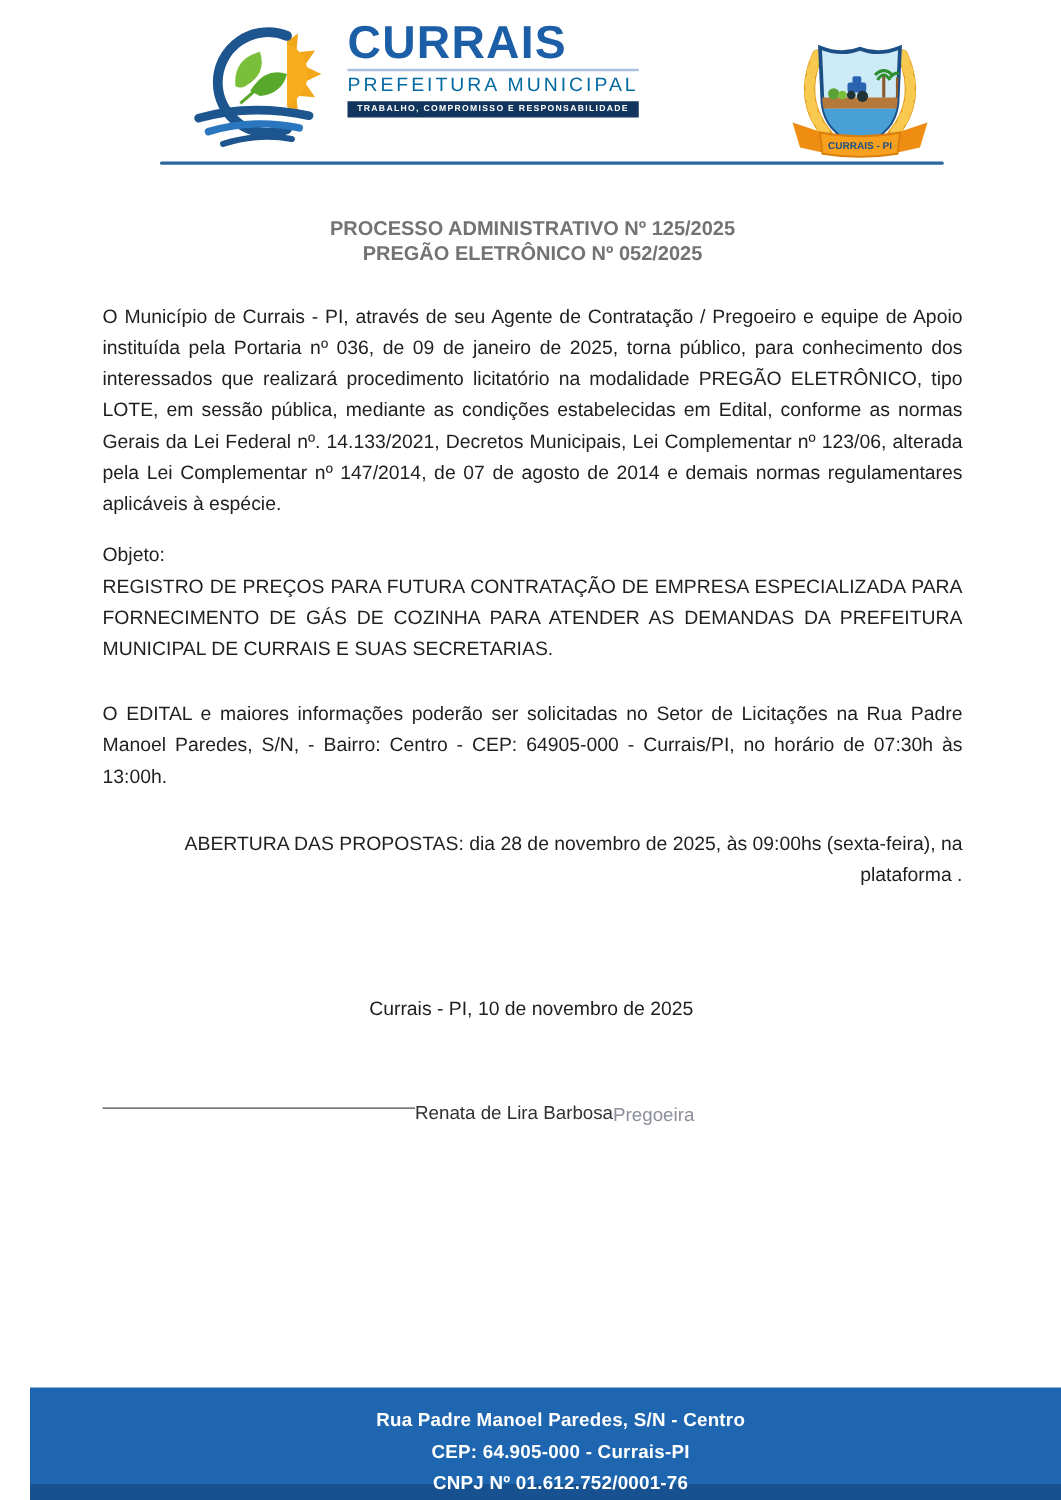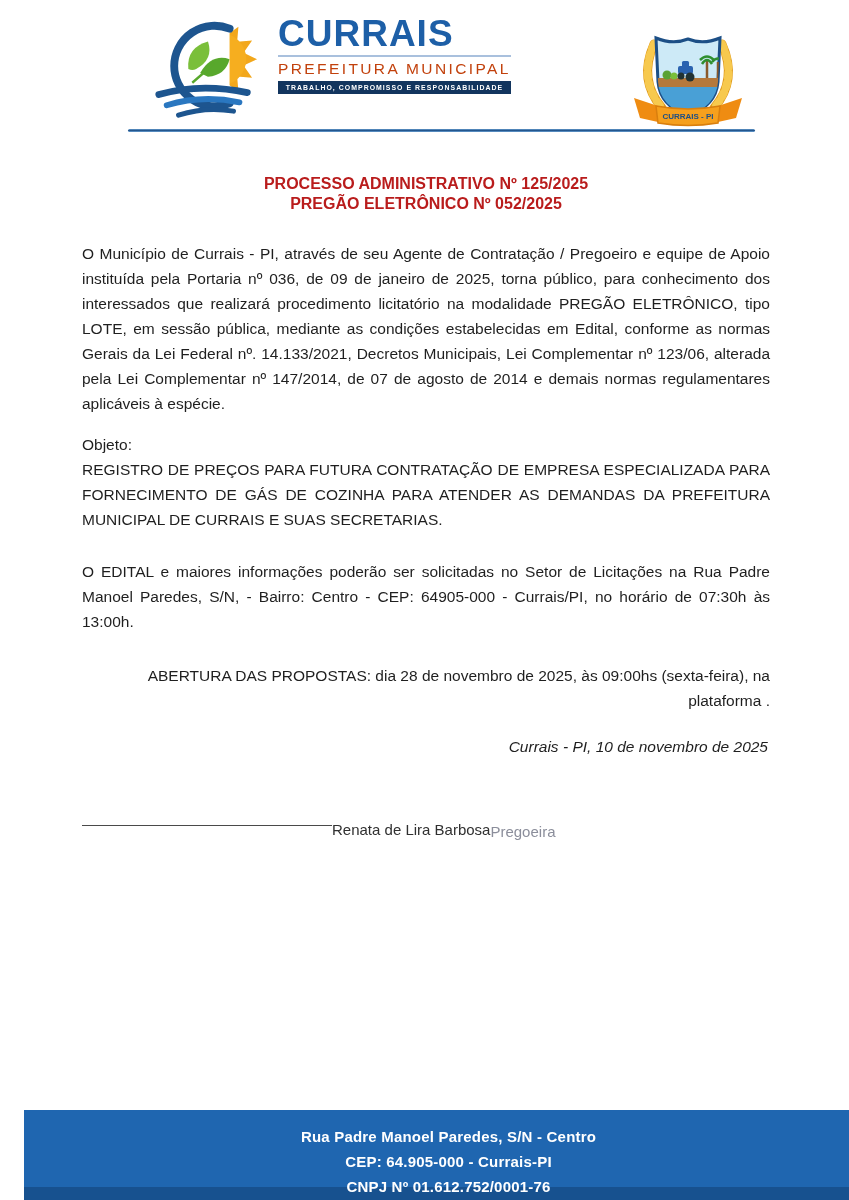--- a/index.html
+++ b/index.html
@@ -12,42 +12,42 @@
     color:#222;
     overflow:hidden;
   }
   
   .header{position:absolute;top:0;left:0;width:100%;height:130px;}
   .logo-left{position:absolute;left:138px;top:12px;display:flex;align-items:flex-start;}
   .logo-icon{width:138px;height:110px;flex:0 0 auto;}
   .logo-text{margin-top:4px;margin-left:2px;display:flex;flex-direction:column;}
   .logo-name{font-size:37px;font-weight:800;color:#1d5fa7;letter-spacing:1px;line-height:36px;}
   .logo-rule{height:2px;background:#a9c0dd;margin:3px 0 2px 0;}
-  .logo-subtitle{font-size:15.5px;color:#c2410c;letter-spacing:2.4px;line-height:19px;}
+  .logo-subtitle{font-size:15.5px;color:#0369a1;letter-spacing:2.4px;line-height:19px;}
   .logo-banner{
     margin-top:3px;background:#12355e;color:#fff;
     font-size:6.9px;font-weight:700;letter-spacing:1.05px;
     padding:3px 5px;text-align:center;align-self:stretch;
   }
   .crest{position:absolute;left:612px;top:20px;width:152px;height:114px;}
   
   .separator{
     position:absolute;top:129px;left:128px;width:627px;height:3px;
     background:linear-gradient(#6ea4d6, #1c4f86 45%, #6ea4d6);
     border-radius:2px;
   }
   
   .content{position:absolute;top:132px;left:82px;width:688px;}
-  .title-block{margin-top:42px;text-align:center;font-weight:700;font-size:16px;line-height:20px;color:#b91c1c;}
+  .title-block{margin-top:42px;text-align:center;font-weight:700;font-size:16px;line-height:20px;color:#737373;}
   .para{font-size:15.5px;line-height:25px;text-align:justify;color:#1f1f1f;}
   .para1{margin-top:27px;}
   .objeto{margin-top:2px;}
   .edital{margin-top:27px;}
   .abertura{margin-top:29px;text-align:right;}
-  .date-line{margin-top:25px;text-align:right;font-size:15.5px;color:#1f1f1f;padding-right:2px;font-style:italic;}
+  .date-line{margin-top:86px;text-align:center;font-size:15.5px;color:#1f1f1f;padding-right:2px;}
   
   .signature{margin-top:55px;display:flex;flex-direction:row;align-items:center;}
   .sig-rule{width:250px;border-top:1.5px solid #4a4a4a;}
   .sig-name{margin-top:9px;font-size:15px;color:#303030;}
   .sig-role{margin-top:12px;font-size:15px;color:#8b8e9b;}
   
   .footer{
     position:absolute;left:0;bottom:0;width:100%;height:90px;
     background:linear-gradient(to bottom,#1f66b0 0px,#1f66b0 77px,#17518f 77px,#17518f 97px);
     box-sizing:border-box;padding-top:14px;

